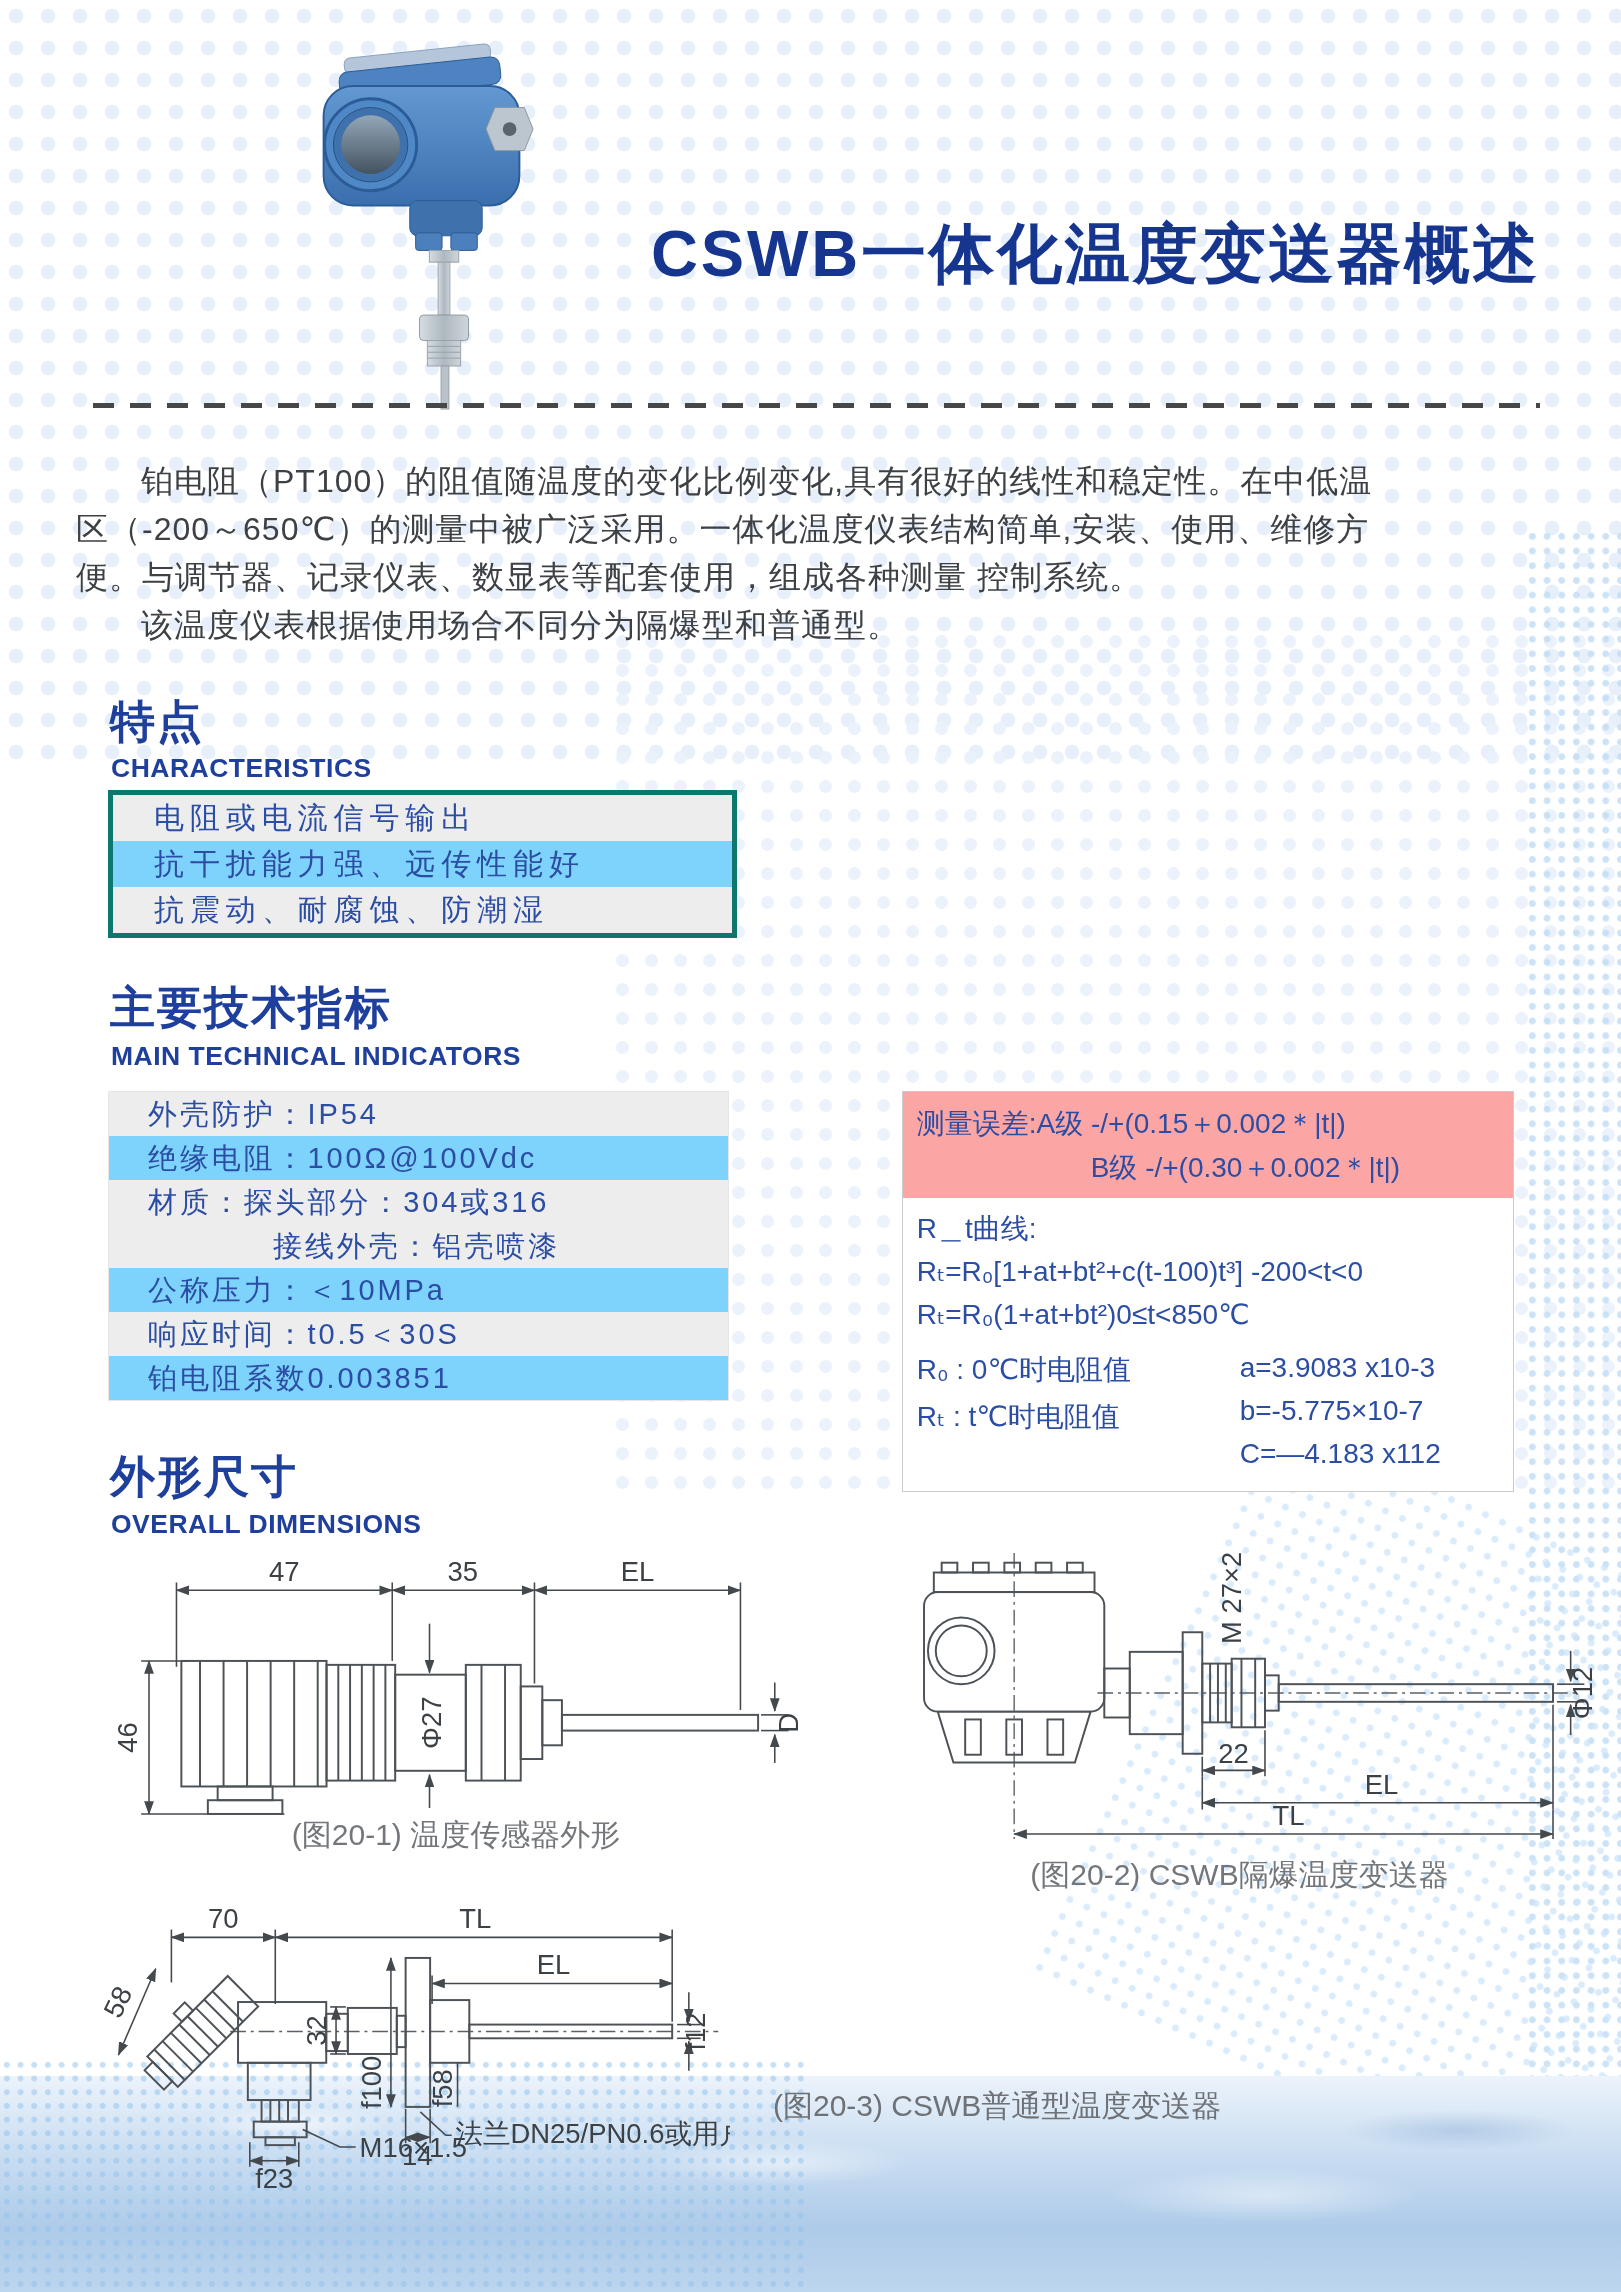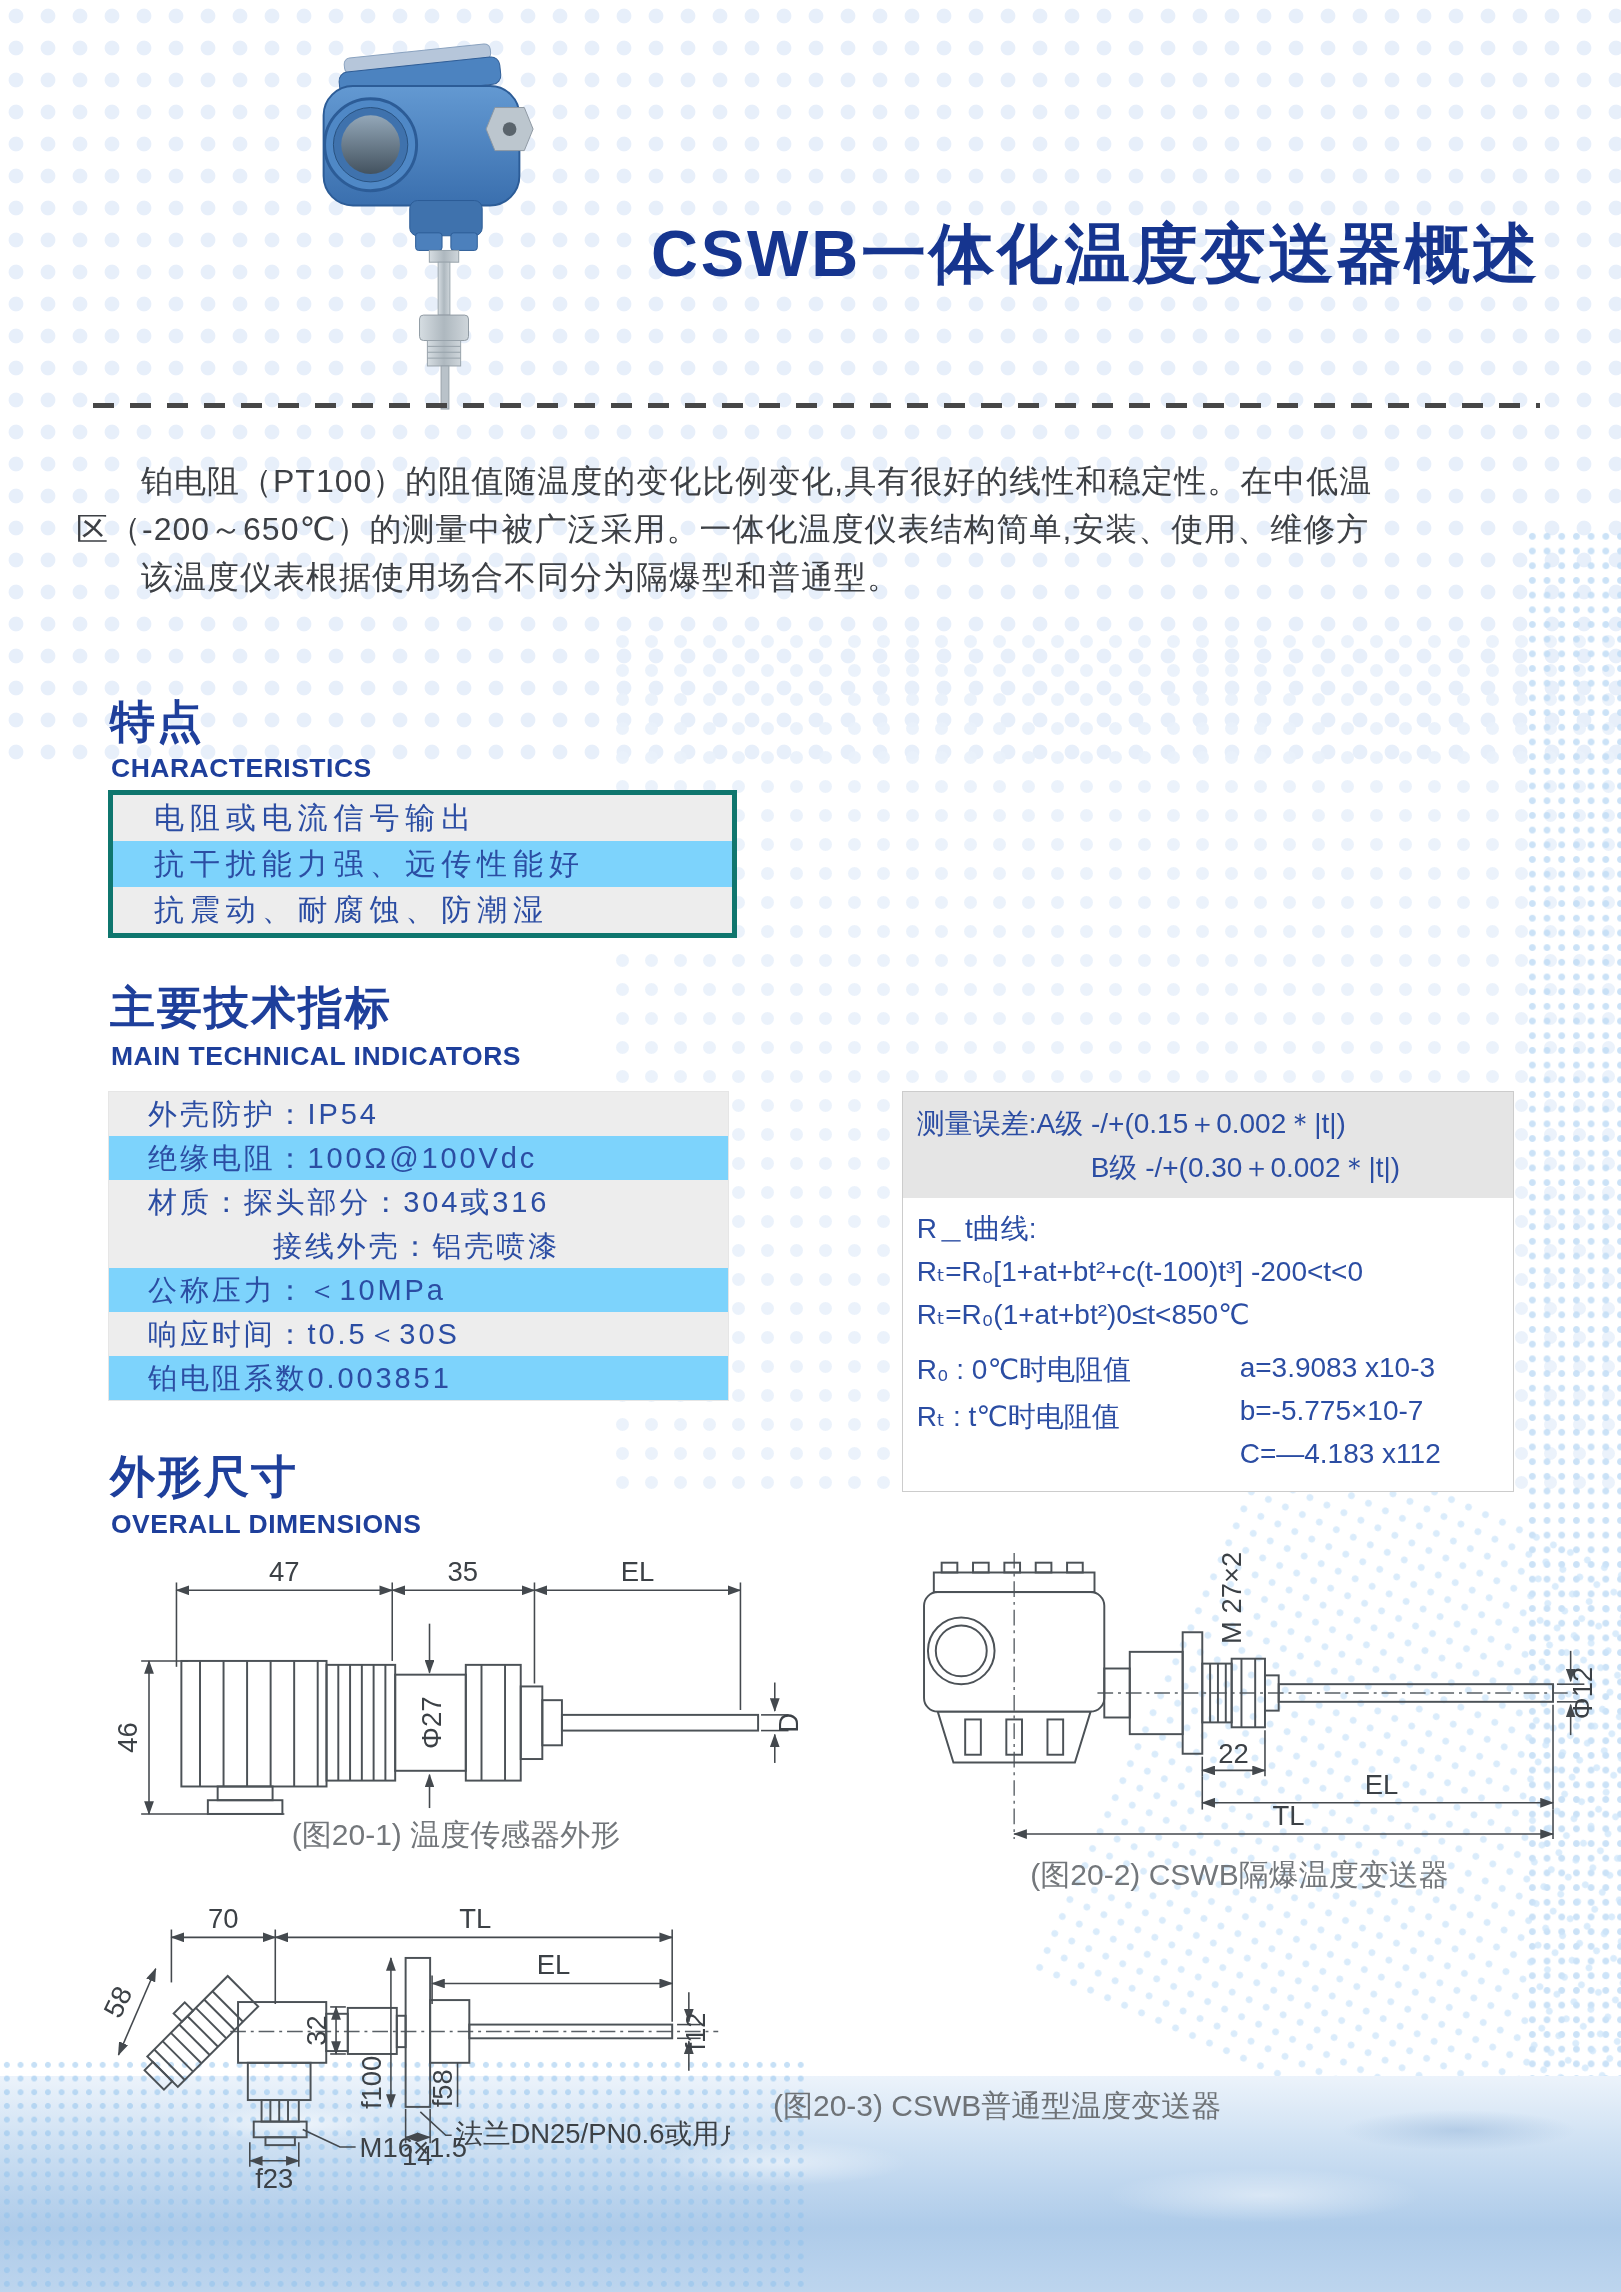--- a/index.html
+++ b/index.html
@@ -64,21 +64,21 @@
   .row-white{background:#7dd3fc;}
   
   .spec-table{position:absolute;left:108px;top:1091px;width:619px;border:1px solid #e6e6e6;}
   .spec-row{font-size:29px;letter-spacing:2.9px;color:#2b4da3;padding-left:39px;
     line-height:44px;}
   .spec-row div{line-height:44px;}
   .spec-sub{padding-left:125px;}
   
   .error-box{position:absolute;left:902px;top:1091px;width:610px;background:#ffffff;
     border:1px solid #cccccc;color:#2b4da3;font-size:28px;}
-  .error-head{background:#e5e5e5;padding:9.8px 13.7px 7.8px 13.7px;line-height:44px;}
+  .error-head{background:#fca5a5;padding:9.8px 13.7px 7.8px 13.7px;line-height:44px;}
   .error-head .line-b{padding-left:174px;}
   .error-body{padding:9.8px 13.7px 15.7px 13.7px;line-height:43px;}
   .f2row{display:flex;}
   .defs-coefs{display:flex;margin-top:9.8px;}
   .defs{width:323px;line-height:47px;}
   .coefs{line-height:43px;}
   
   .fig-caption{position:absolute;font-size:30px;color:#73777b;text-align:center;}
   .fig3-caption{position:absolute;font-size:30px;color:#6e7276;white-space:nowrap;margin-left:40px;}
   
@@ -135,20 +135,21 @@
     <line x1="136" y1="326" x2="170" y2="326" stroke="#97a2aa"></line>
     <rect x="150" y="334" width="8" height="44" fill="#b9c2c9" stroke="#97a2aa"></rect>
   </svg>
 
   <div class="page-title">CSWB一体化温度变送器概述</div>
   <div class="sep-dashed"></div>
 
   <div class="intro">
     <div class="indent">铂电阻（PT100）的阻值随温度的变化比例变化,具有很好的线性和稳定性。在中低温</div>
     <div>区（-200～650℃）的测量中被广泛采用。一体化温度仪表结构简单,安装、使用、维修方</div>
+    <div>便。与调节器、记录仪表、数显表等配套使用，组成各种测量 控制系统。</div>
     <div class="indent">该温度仪表根据使用场合不同分为隔爆型和普通型。</div>
   </div>
 
   <div class="h-zh" style="left:110px;top:692px;">特点</div>
   <div class="h-en" style="left:111px;top:753px;">CHARACTERISTICS</div>
   <div class="feat-table">
     <div class="feat-row row-gray">电阻或电流信号输出</div>
     <div class="feat-row row-white">抗干扰能力强、远传性能好</div>
     <div class="feat-row row-gray">抗震动、耐腐蚀、防潮湿</div>
   </div>

